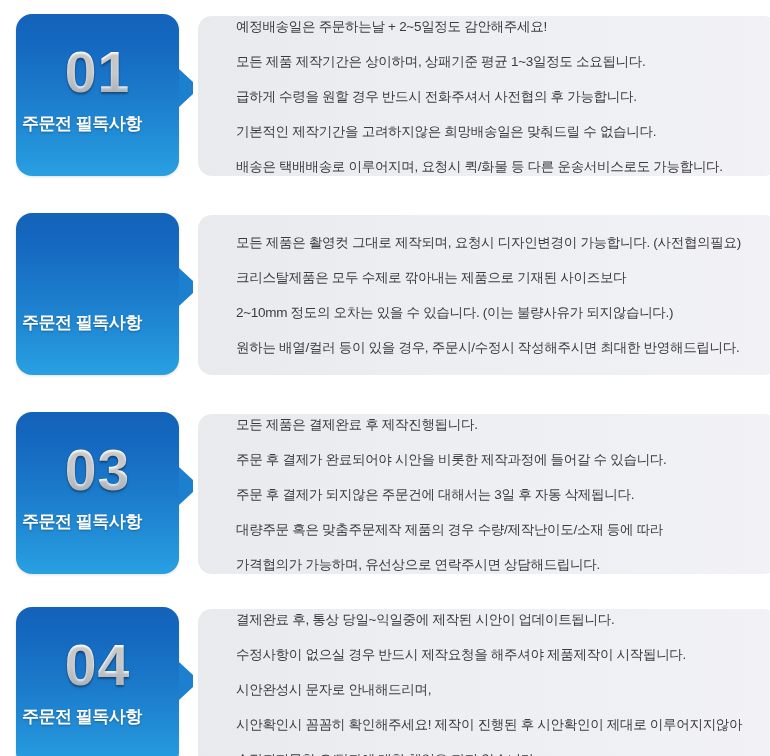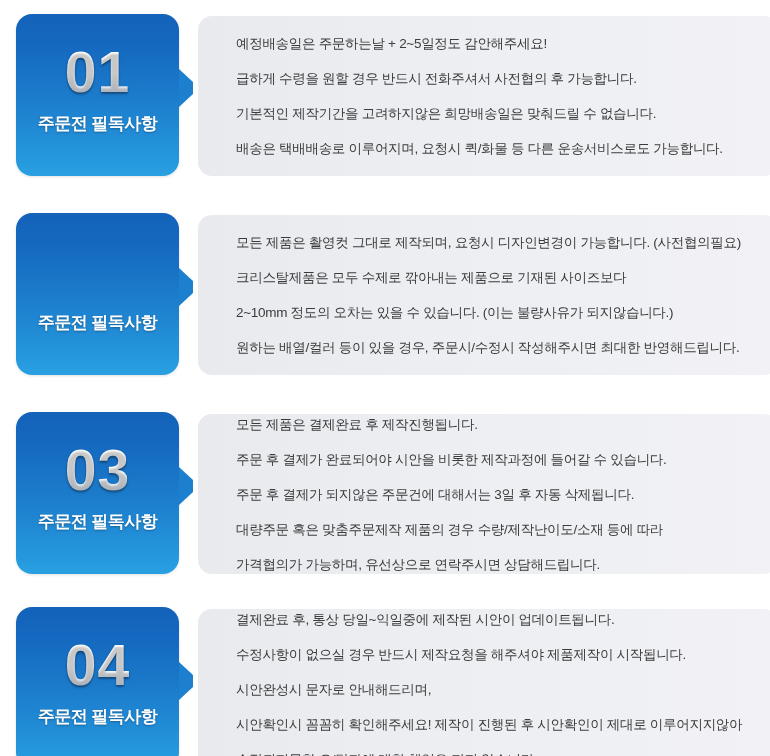--- a/index.html
+++ b/index.html
@@ -79,21 +79,21 @@
     -webkit-text-fill-color: transparent;
     text-shadow: 0 2px 2px rgba(0,0,0,0.22);
     filter: drop-shadow(0 1px 1px rgba(0,0,0,0.25));
   }
 
   .badge-label {
     position: absolute;
     left: 0;
     top: 92px;
     width: 163px;
-    text-align: center;
+    text-align: left;
     font-size: 17px;
     font-weight: bold;
     letter-spacing: -0.5px;
     color: #ffffff;
     text-shadow: 0 1px 2px rgba(0,0,0,0.30);
   }
 
   
   .panel {
     position: absolute;
@@ -127,20 +127,21 @@
 
   <div class="notice-row" data-row="0">
     <div class="badge">
       <div class="badge-number">01</div>
       <div class="badge-label">주문전 필독사항</div>
       <div class="badge-arrow"></div>
     </div>
     <div class="panel">
       <div class="panel-lines">
         <div class="panel-line">예정배송일은 주문하는날 + 2~5일정도 감안해주세요!</div>
+        <div class="panel-line">모든 제품 제작기간은 상이하며, 상패기준 평균 1~3일정도 소요됩니다.</div>
         <div class="panel-line">급하게 수령을 원할 경우 반드시 전화주셔서 사전협의 후 가능합니다.</div>
         <div class="panel-line">기본적인 제작기간을 고려하지않은 희망배송일은 맞춰드릴 수 없습니다.</div>
         <div class="panel-line">배송은 택배배송로 이루어지며, 요청시 퀵/화물 등 다른 운송서비스로도 가능합니다.</div>
       </div>
     </div>
   </div>
 
   <div class="notice-row" data-row="1">
     <div class="badge">
       <div class="badge-label">주문전 필독사항</div>

